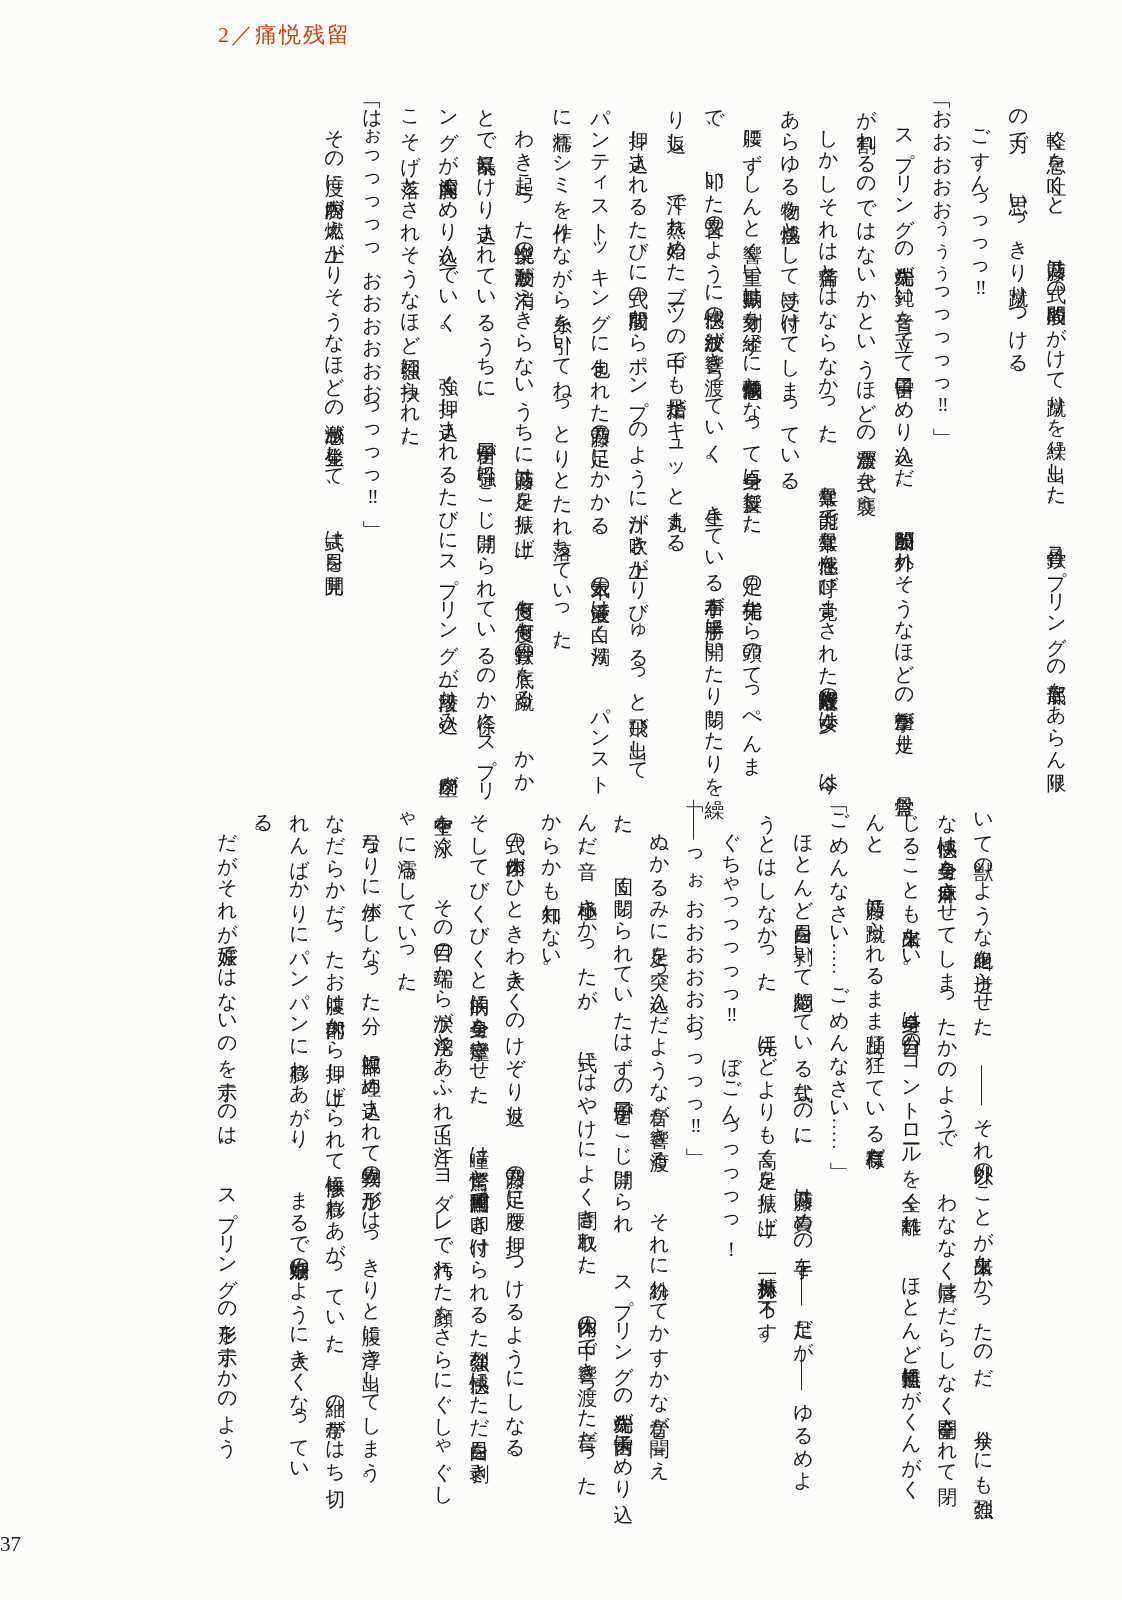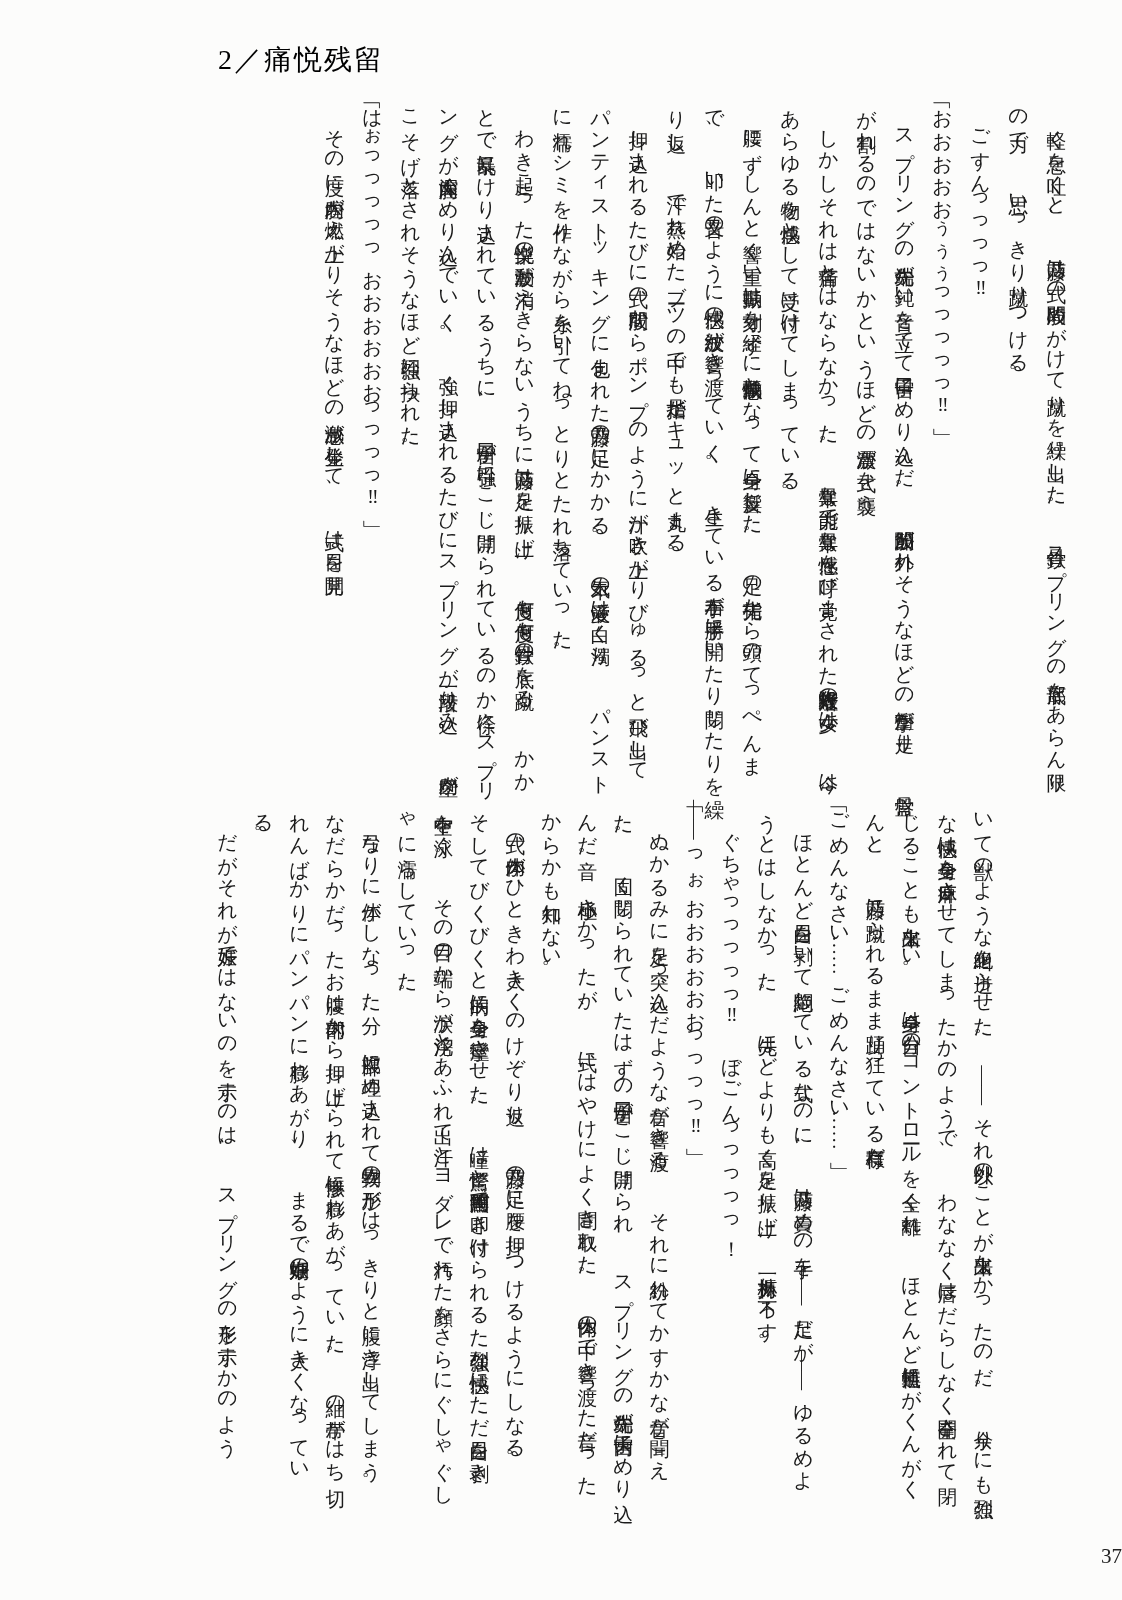--- a/index.html
+++ b/index.html
@@ -11,24 +11,24 @@
     height: 1600px;
     position: relative;
     background: #fcfcfb;
     overflow: hidden;
     font-family: "Liberation Serif", "DejaVu Serif", serif;
     color: #1c1c1c;
   }
   .chapter-header {
     position: absolute;
     left: 218px;
-    top: 41px;
-    font-size: 28px;
+    top: 20px;
+    font-size: 22px;
     letter-spacing: 2px;
-    color: #000000;
+    color: #c2410c;
     white-space: nowrap;
   }
   .vband {
     position: absolute;
     writing-mode: vertical-rl;
     text-orientation: mixed;
     height: 695px;
     font-size: 19.8px;
     color: #1b1b1b;
     text-align: start;
@@ -45,24 +45,23 @@
   .band-bottom {
     top: 800px;
     right: 120px;
     line-height: 36px;
   }
   .page-number {
     position: absolute;
     left: 0;
     right: 0;
     top: 1532px;
-    text-align: right;
+    text-align: left;
     font-size: 21px;
     color: #222;
-    margin-top: 12px;
   }
 </style>
 </head>
 <body>
 
 <div class="chapter-header">2／痛悦残留</div>
 
 <div class="vband band-top">
     <p>　軽く息を吐くと、　藤乃は式の股間めがけて蹴りを繰り出した。　鉄骨スプリングの底部をあらん限りの力で、　思いっきり蹴りつける。</p>
     <p>　ごすんっっっっ‼</p>

